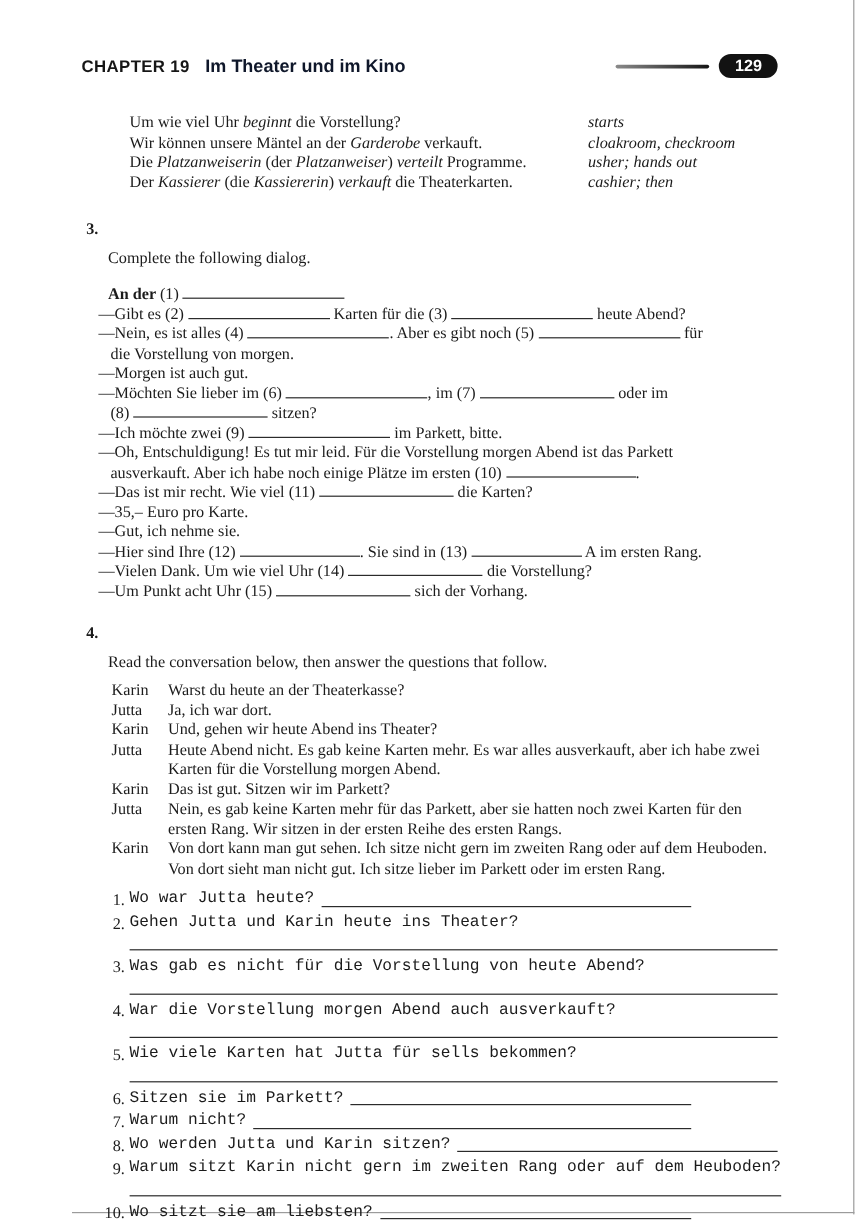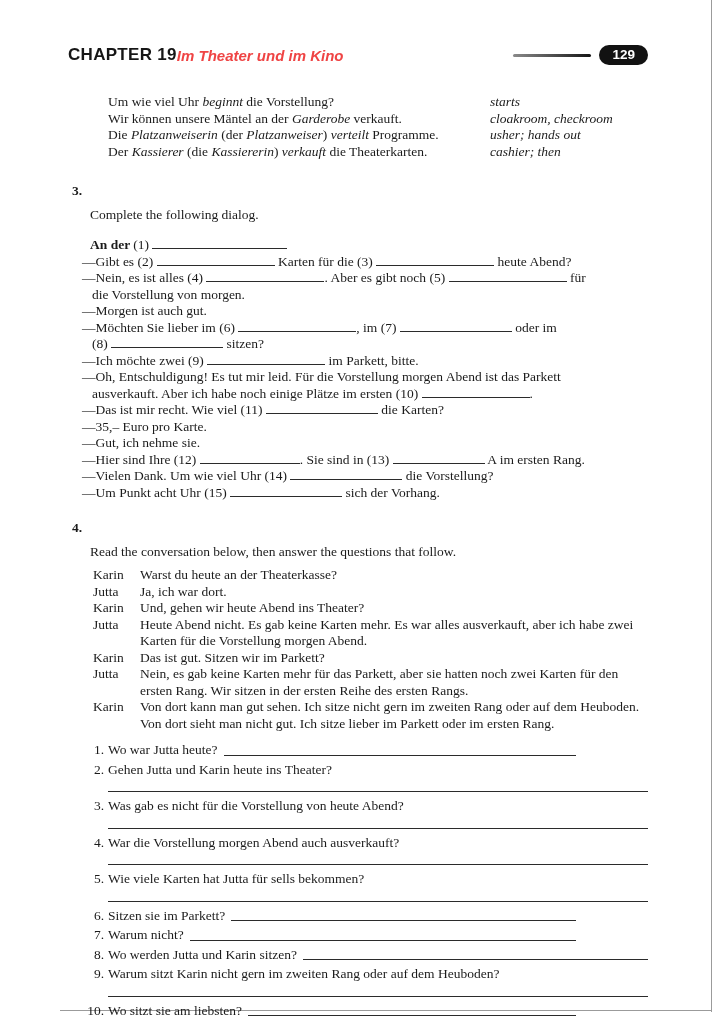--- a/index.html
+++ b/index.html
@@ -10,26 +10,26 @@
   }
   .page { position:absolute; left:68px; right:69px; top:44px; }
 
   
   .edge-right  { position:absolute; top:0; bottom:12px; right:5px; width:1px; background:#9b9b9b; }
   .edge-bottom { position:absolute; left:60px; right:5px; bottom:13px; height:1px; background:#9b9b9b; }
 
   
   .hdr { display:flex; align-items:center; height:22px; }
   .chapter-label {
-    font-family:"Liberation Sans", sans-serif; font-weight:bold; font-size:17px;
+    font-family:"Liberation Sans", sans-serif; font-weight:bold; font-size:14px;
     letter-spacing:.3px; color:#161616;
   }
   .chapter-title {
-    font-family:"Liberation Sans", sans-serif; font-weight:bold; font-style:italic;
-    font-size:15px; color:#ef4444;
+    font-family:"Liberation Sans", sans-serif; font-weight:bold; 
+    font-size:15px; margin-left:13px; color:#0f172a;
   }
   .hdr-spacer { flex:1; }
   .hdr-rule { width:78px; height:3px; border-radius:2px;
     background:linear-gradient(to right,#8a8a8a,#151515); margin-right:8px; }
   .page-badge {
     background:#121212; color:#ffffff; border-radius:11px; padding:3px 13px;
     font-family:"Liberation Sans", sans-serif; font-weight:bold; font-size:13.5px; line-height:1;
   }
 
   
@@ -60,21 +60,21 @@
   
   .conv { margin-top:7px; margin-left:25px; }
   .conv-row { display:flex; line-height:16.5px; }
   .speaker { width:47px; flex-shrink:0; }
   .utterance { flex:1; }
 
   
   .questions { margin-top:10px; margin-left:16px; }
   .q-row { display:flex; margin-bottom:3px; line-height:16.5px; }
   .q-num { width:20px; text-align:right; margin-right:4px; flex-shrink:0; }
-  .q-content { flex:1; }
+  .q-content { flex:1;font-family:Liberation Mono, monospace; }
   .q-line { display:flex; align-items:flex-end; }
   .q-text { white-space:nowrap; }
   .fillblank { flex:1; height:12px; border-bottom:1px solid #2b2b2b; margin-left:6px; margin-bottom:3px; }
   .fillblank.short { margin-right:72px; }
   .blank-below { height:12px; border-bottom:1px solid #2b2b2b; margin-top:2px; margin-bottom:3px; }
 </style>
 </head>
 <body>
 
 <div class="edge-right"></div>

